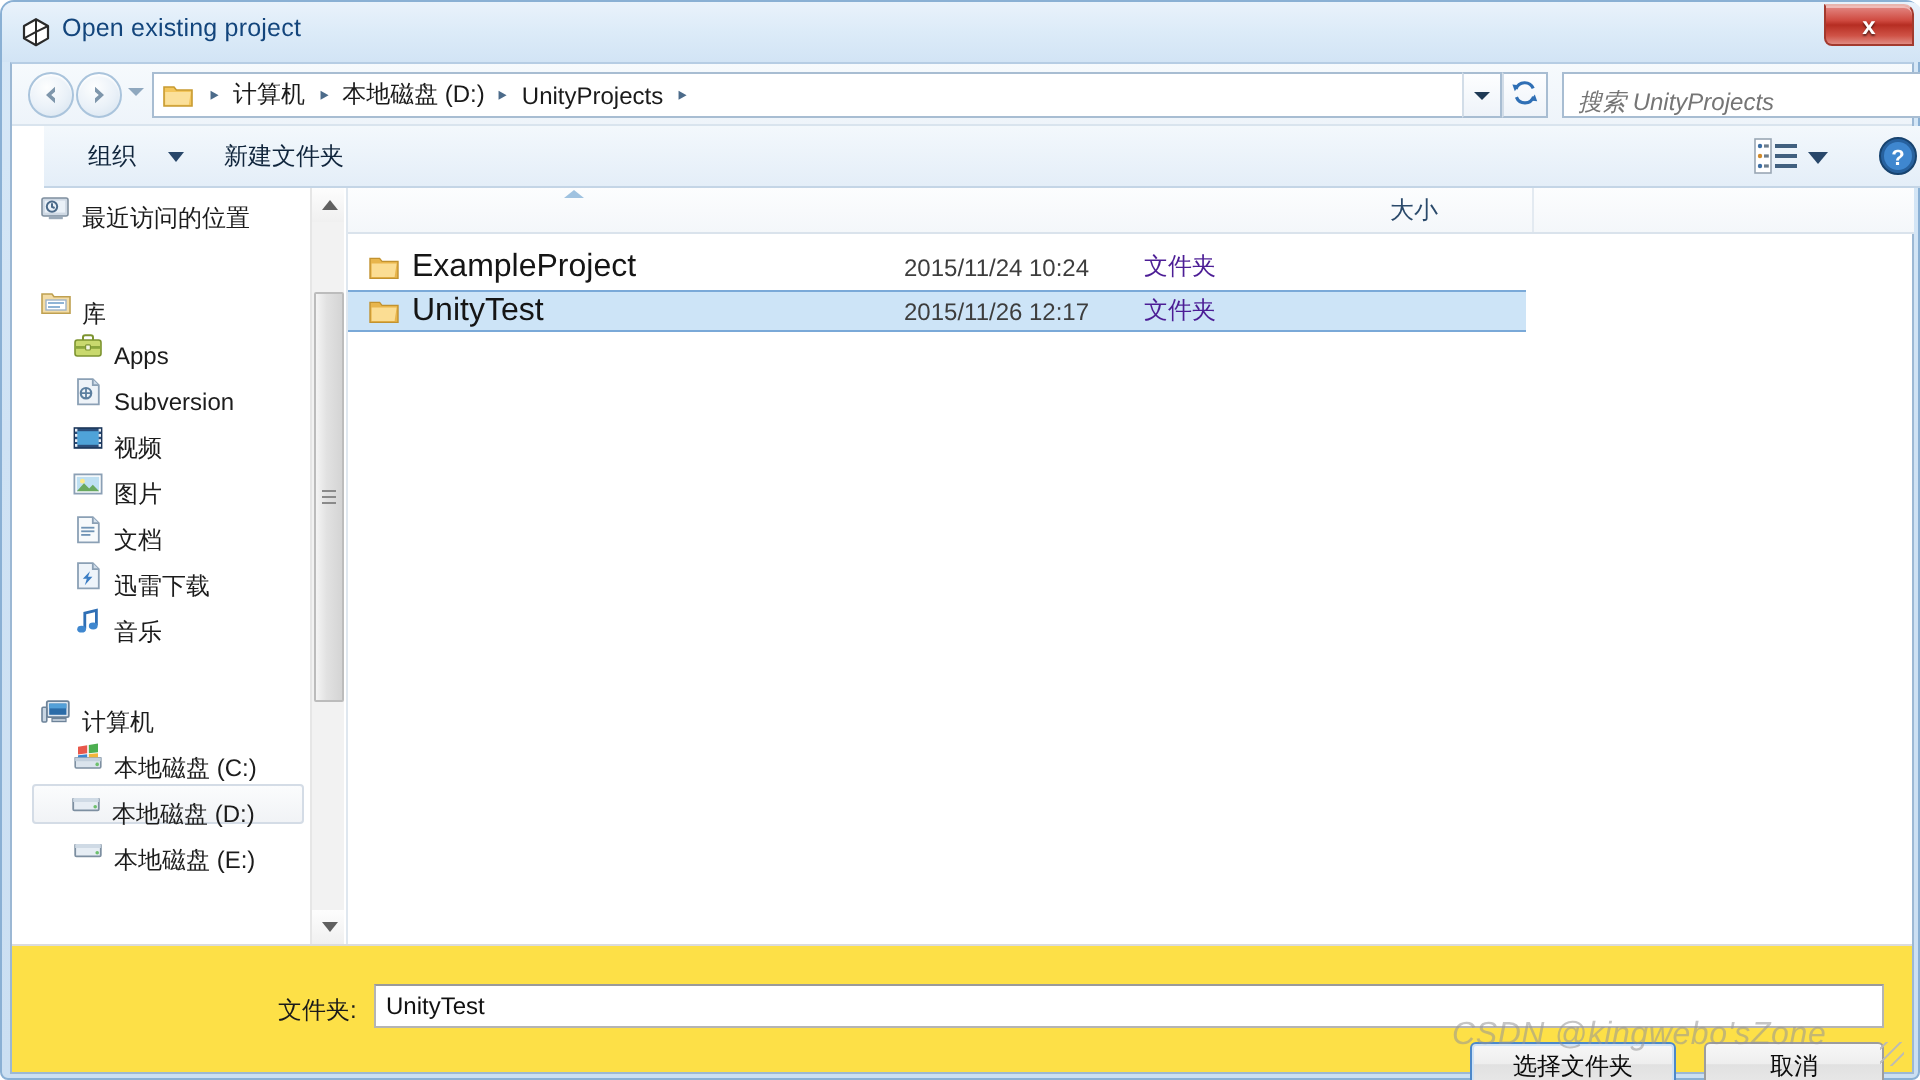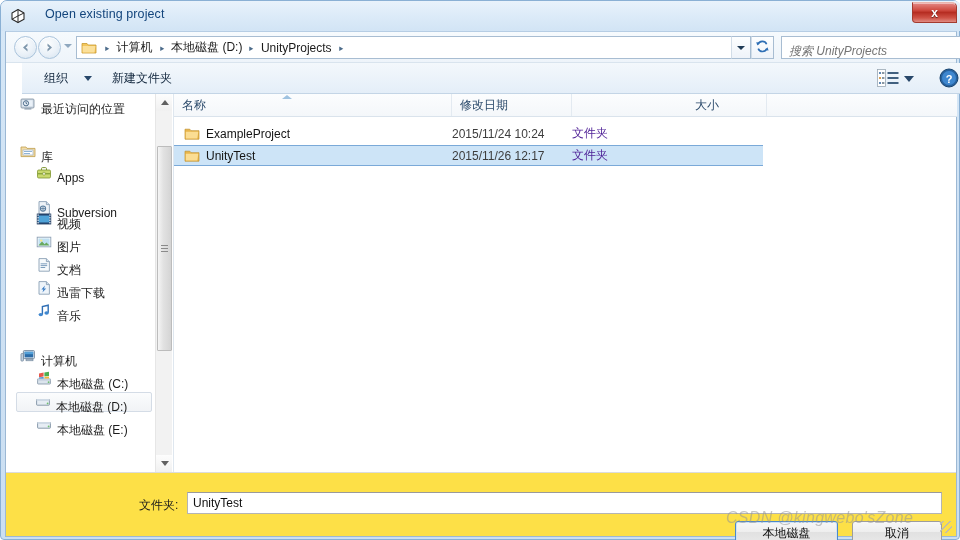--- a/index.html
+++ b/index.html
@@ -30,21 +30,21 @@
     left: 0; top: 0;
     width: 960px; height: 30px;
     border-radius: 6px 6px 0 0;
     background: linear-gradient(180deg,#e9f2fb 0%, #dcebf8 50%, #d2e4f5 100%);
   }
   #title-icon {
     position: absolute; left: 9px; top: 7px;
     width: 16px; height: 16px;
   }
   #title-text {
-    position: absolute; left: 44px; top: 6px;
+    position: absolute; left: 30px; top: 6px;
     font-size: 12.5px;
     color: #13457c;
     letter-spacing: 0.1px;
     white-space: nowrap;
   }
   #close-button {
     position: absolute;
     right: 4px; top: 1px;
     width: 45px; height: 21px;
     border-radius: 0 5px 0 4px;
@@ -291,21 +291,21 @@
     display: flex; align-items: center;
   }
   .filerow.selected {
     background: #cde4f7;
     border-top: 1px solid #7aa9d8;
     border-bottom: 1px solid #7aa9d8;
     width: 589px;
   }
   .fr-name { position: absolute; left: 10px; display: flex; align-items: center; }
   .fr-name .ico { width: 16px; height: 14px; margin-right: 6px; }
-  .fr-name .txt { font-size: 12px; color: #151515; }
+  .fr-name .txt { font-size: 16px; color: #151515; }
   .fr-date { position: absolute; left: 278px; font-size: 12px; color: #3d3d3d; }
   .fr-type { position: absolute; left: 398px; font-size: 12px; color: #4c1d95; }
   .fr-size { position: absolute; left: 513px; font-size: 12px; color: #3d3d3d; }
 
   
   #bottombar {
     position: absolute; left: 0; top: 440px;
     width: 950px; height: 64px;
     background: #fde047;
     border-top: 1px solid #dcdcdc;
@@ -511,21 +511,21 @@
           <svg width="16" height="16" viewBox="0 0 16 16">
             <rect x="1.5" y="5" width="13" height="8" rx="1.2" fill="#c9d96e" stroke="#7d9430" stroke-width="0.8"></rect>
             <path d="M5.5 5 L5.5 3.6 Q5.5 2.6 6.6 2.6 L9.4 2.6 Q10.5 2.6 10.5 3.6 L10.5 5" fill="none" stroke="#7d9430" stroke-width="1"></path>
             <rect x="1.5" y="8" width="13" height="1.4" fill="#8ba63c"></rect>
             <rect x="6.8" y="7.4" width="2.4" height="2.6" rx="0.5" fill="#f3f6e2" stroke="#7d9430" stroke-width="0.6"></rect>
           </svg>
         </span>
         <span class="lbl">Apps</span>
       </div>
 
-      <div class="navitem child" style="top:104px">
+      <div class="navitem child" style="top:92px">
         <span class="ico">
           <svg width="16" height="16" viewBox="0 0 16 16">
             <path d="M3 1.6 L10.4 1.6 L13.4 4.6 L13.4 14.2 L3 14.2 Z" fill="#eef3f8" stroke="#8ba0b5" stroke-width="0.9"></path>
             <path d="M10.4 1.6 L10.4 4.6 L13.4 4.6" fill="#cfdcea" stroke="#8ba0b5" stroke-width="0.9"></path>
             <circle cx="7" cy="8.6" r="2.6" fill="none" stroke="#5c7f9f" stroke-width="1.1"></circle>
             <path d="M7 6 L7 11.2 M4.6 8.6 L9.4 8.6" stroke="#5c7f9f" stroke-width="0.9"></path>
           </svg>
         </span>
         <span class="lbl">Subversion</span>
       </div>
@@ -659,26 +659,20 @@
         <div class="sbarrow" id="sb-down">
           <i></i>
         </div>
       </div>
     </div>
 
     <div id="listpane">
 
       <div id="colheader">
         <div id="sortarrow"></div>
-        <div class="colcell" style="left:0px;width:278px">
-          <span>名称</span>
-        </div>
-        <div class="colcell" style="left:278px;width:120px">
-          <span>修改日期</span>
-        </div>
         <div class="colcell" style="left:513px;width:80px">
           <span>大小</span>
         </div>
       </div>
 
       <div class="filerow" style="top:29px">
         <span class="fr-name">
           <span class="ico">
             <svg width="16" height="14" viewBox="0 0 16 14">
               <path d="M1 2.2 L5.8 2.2 L7 3.7 L15 3.7 L15 12.2 L1 12.2 Z" fill="#e8b54b" stroke="#c2922f" stroke-width="0.7"></path>
@@ -705,21 +699,21 @@
         <span class="fr-date">2015/11/26 12:17</span>
         <span class="fr-type">文件夹</span>
         <span class="fr-size"></span>
       </div>
     </div>
 
     <div id="bottombar">
       <span id="fn-label">文件夹:</span>
       <input id="fn-input" type="text" value="UnityTest" style="">
       <div id="btn-accept">
-        <span>本地磁盘</span>
+        <span>选择文件夹</span>
       </div>
       <div id="btn-cancel">
         <span>取消</span>
       </div>
       <div id="grip"></div>
     </div>
 
   </div>
 
   <div id="watermark">CSDN @kingwebo'sZone</div>

